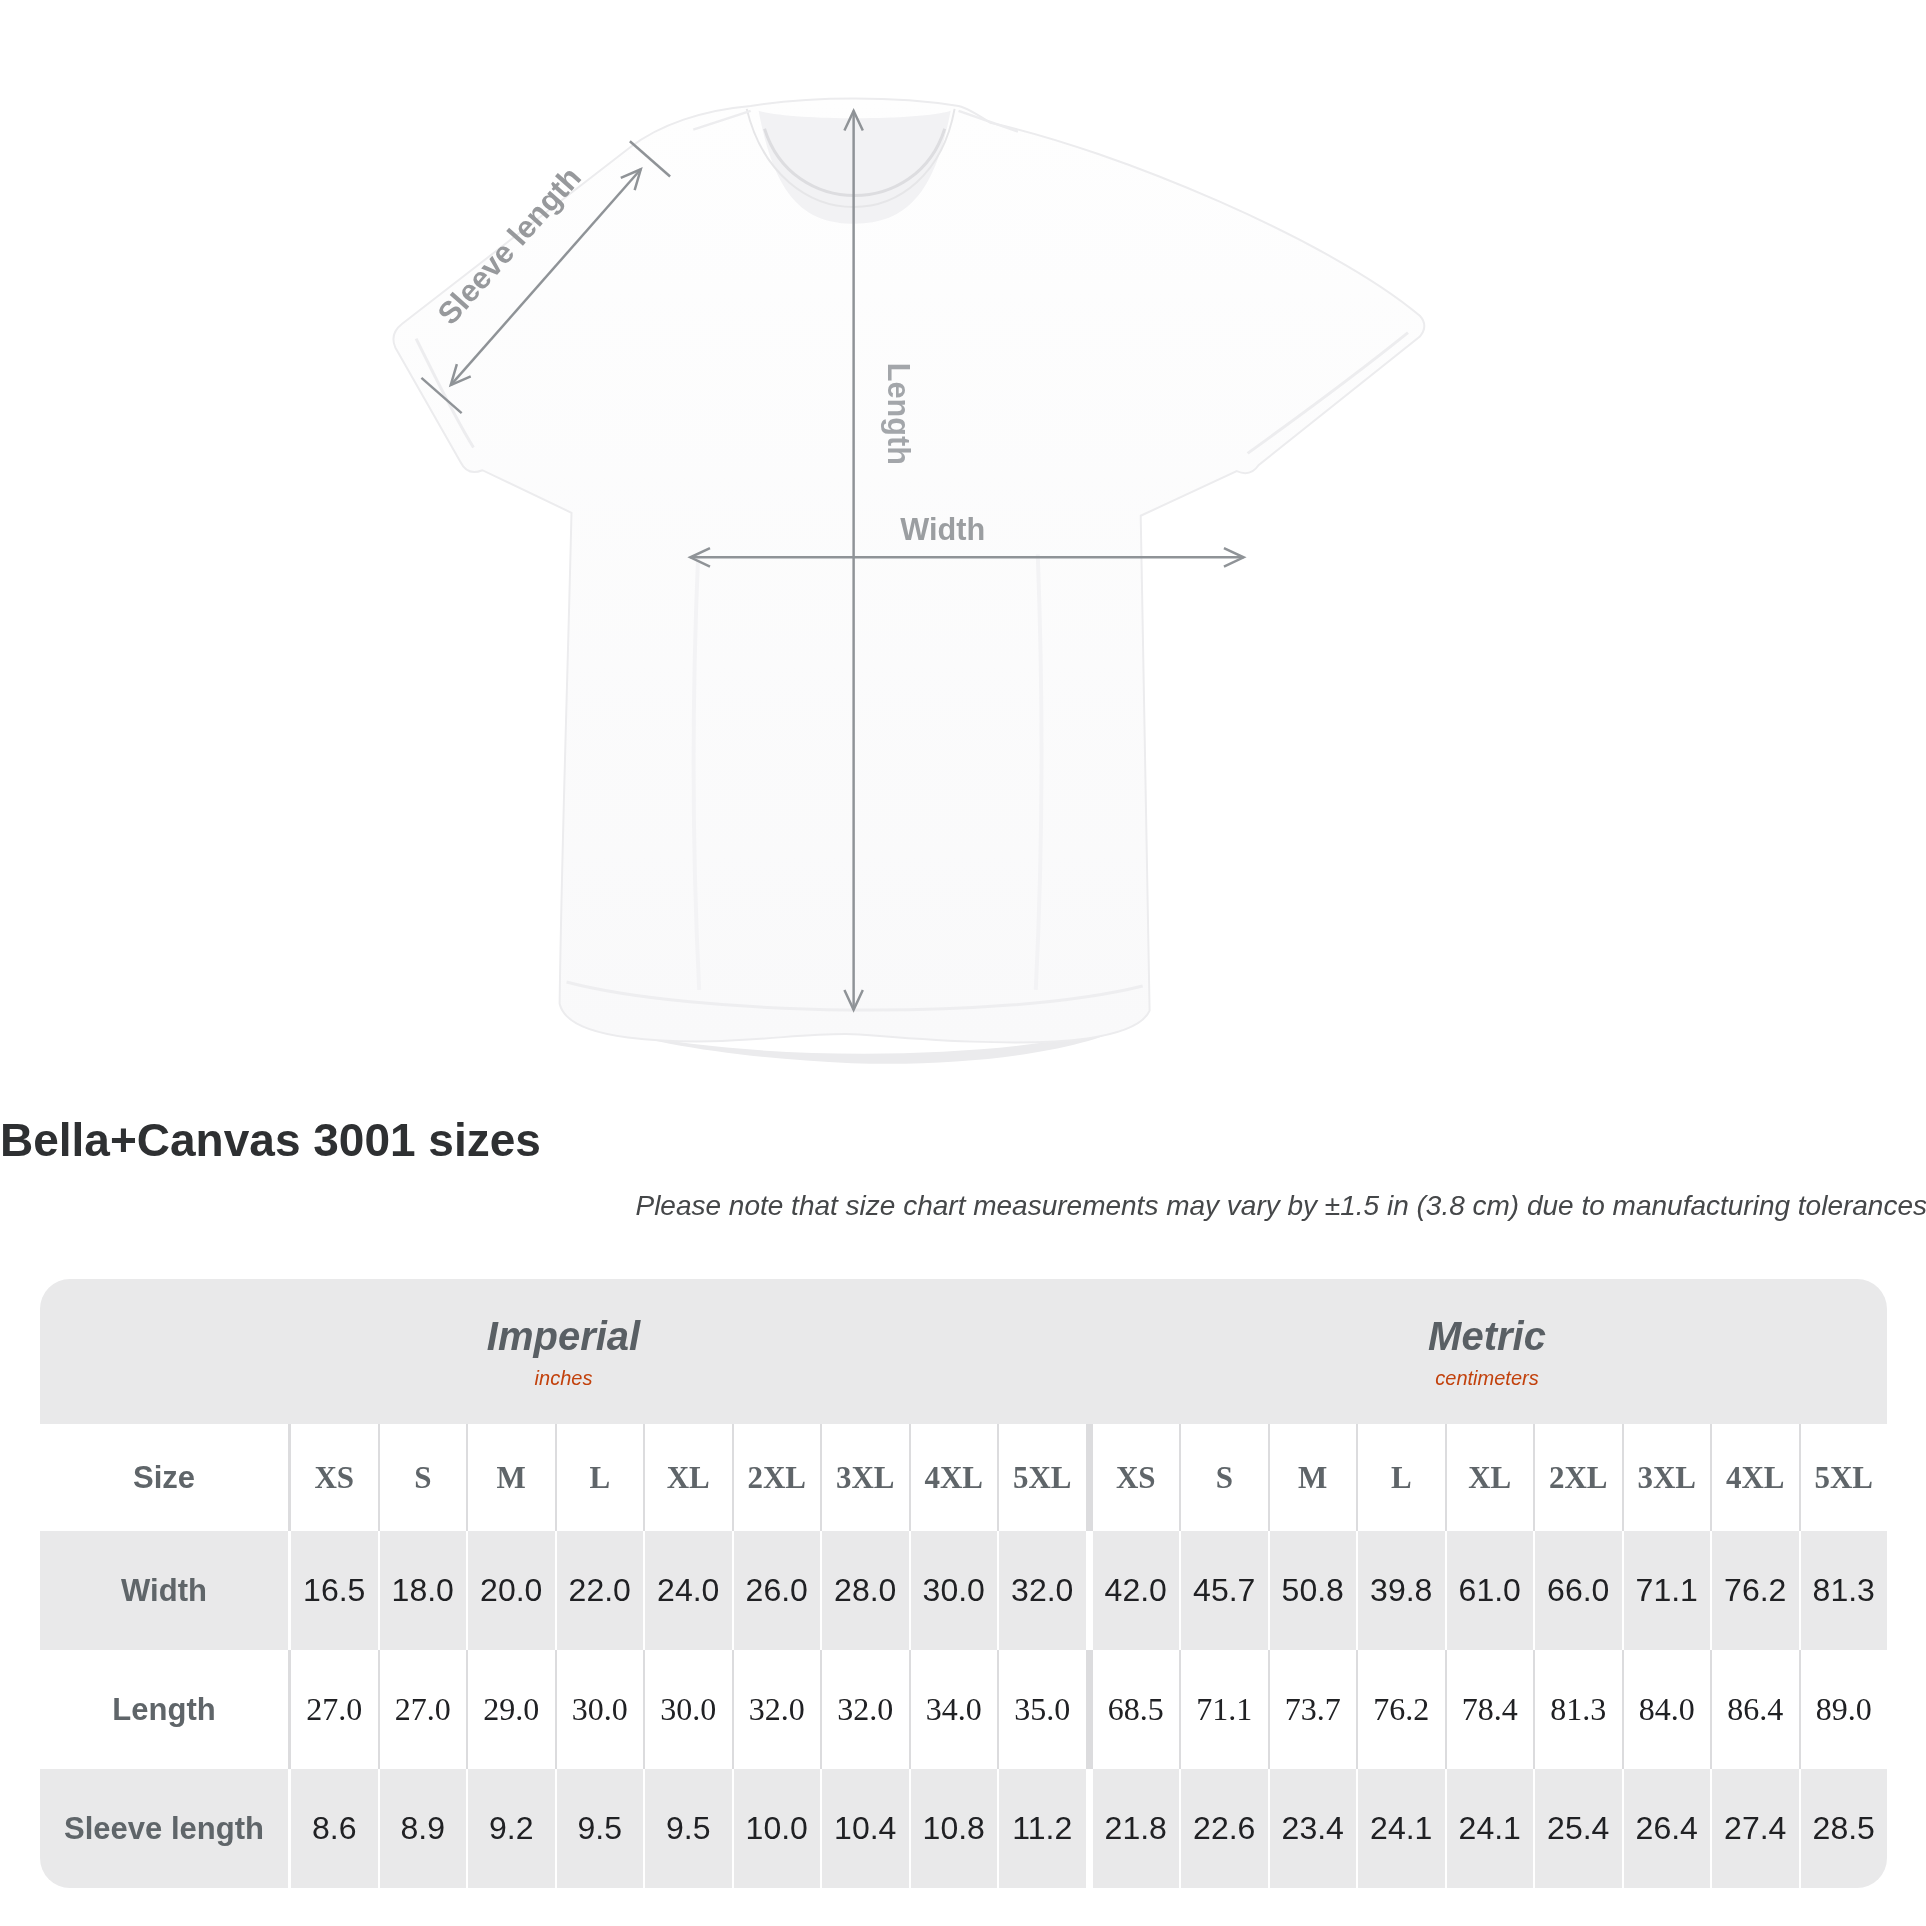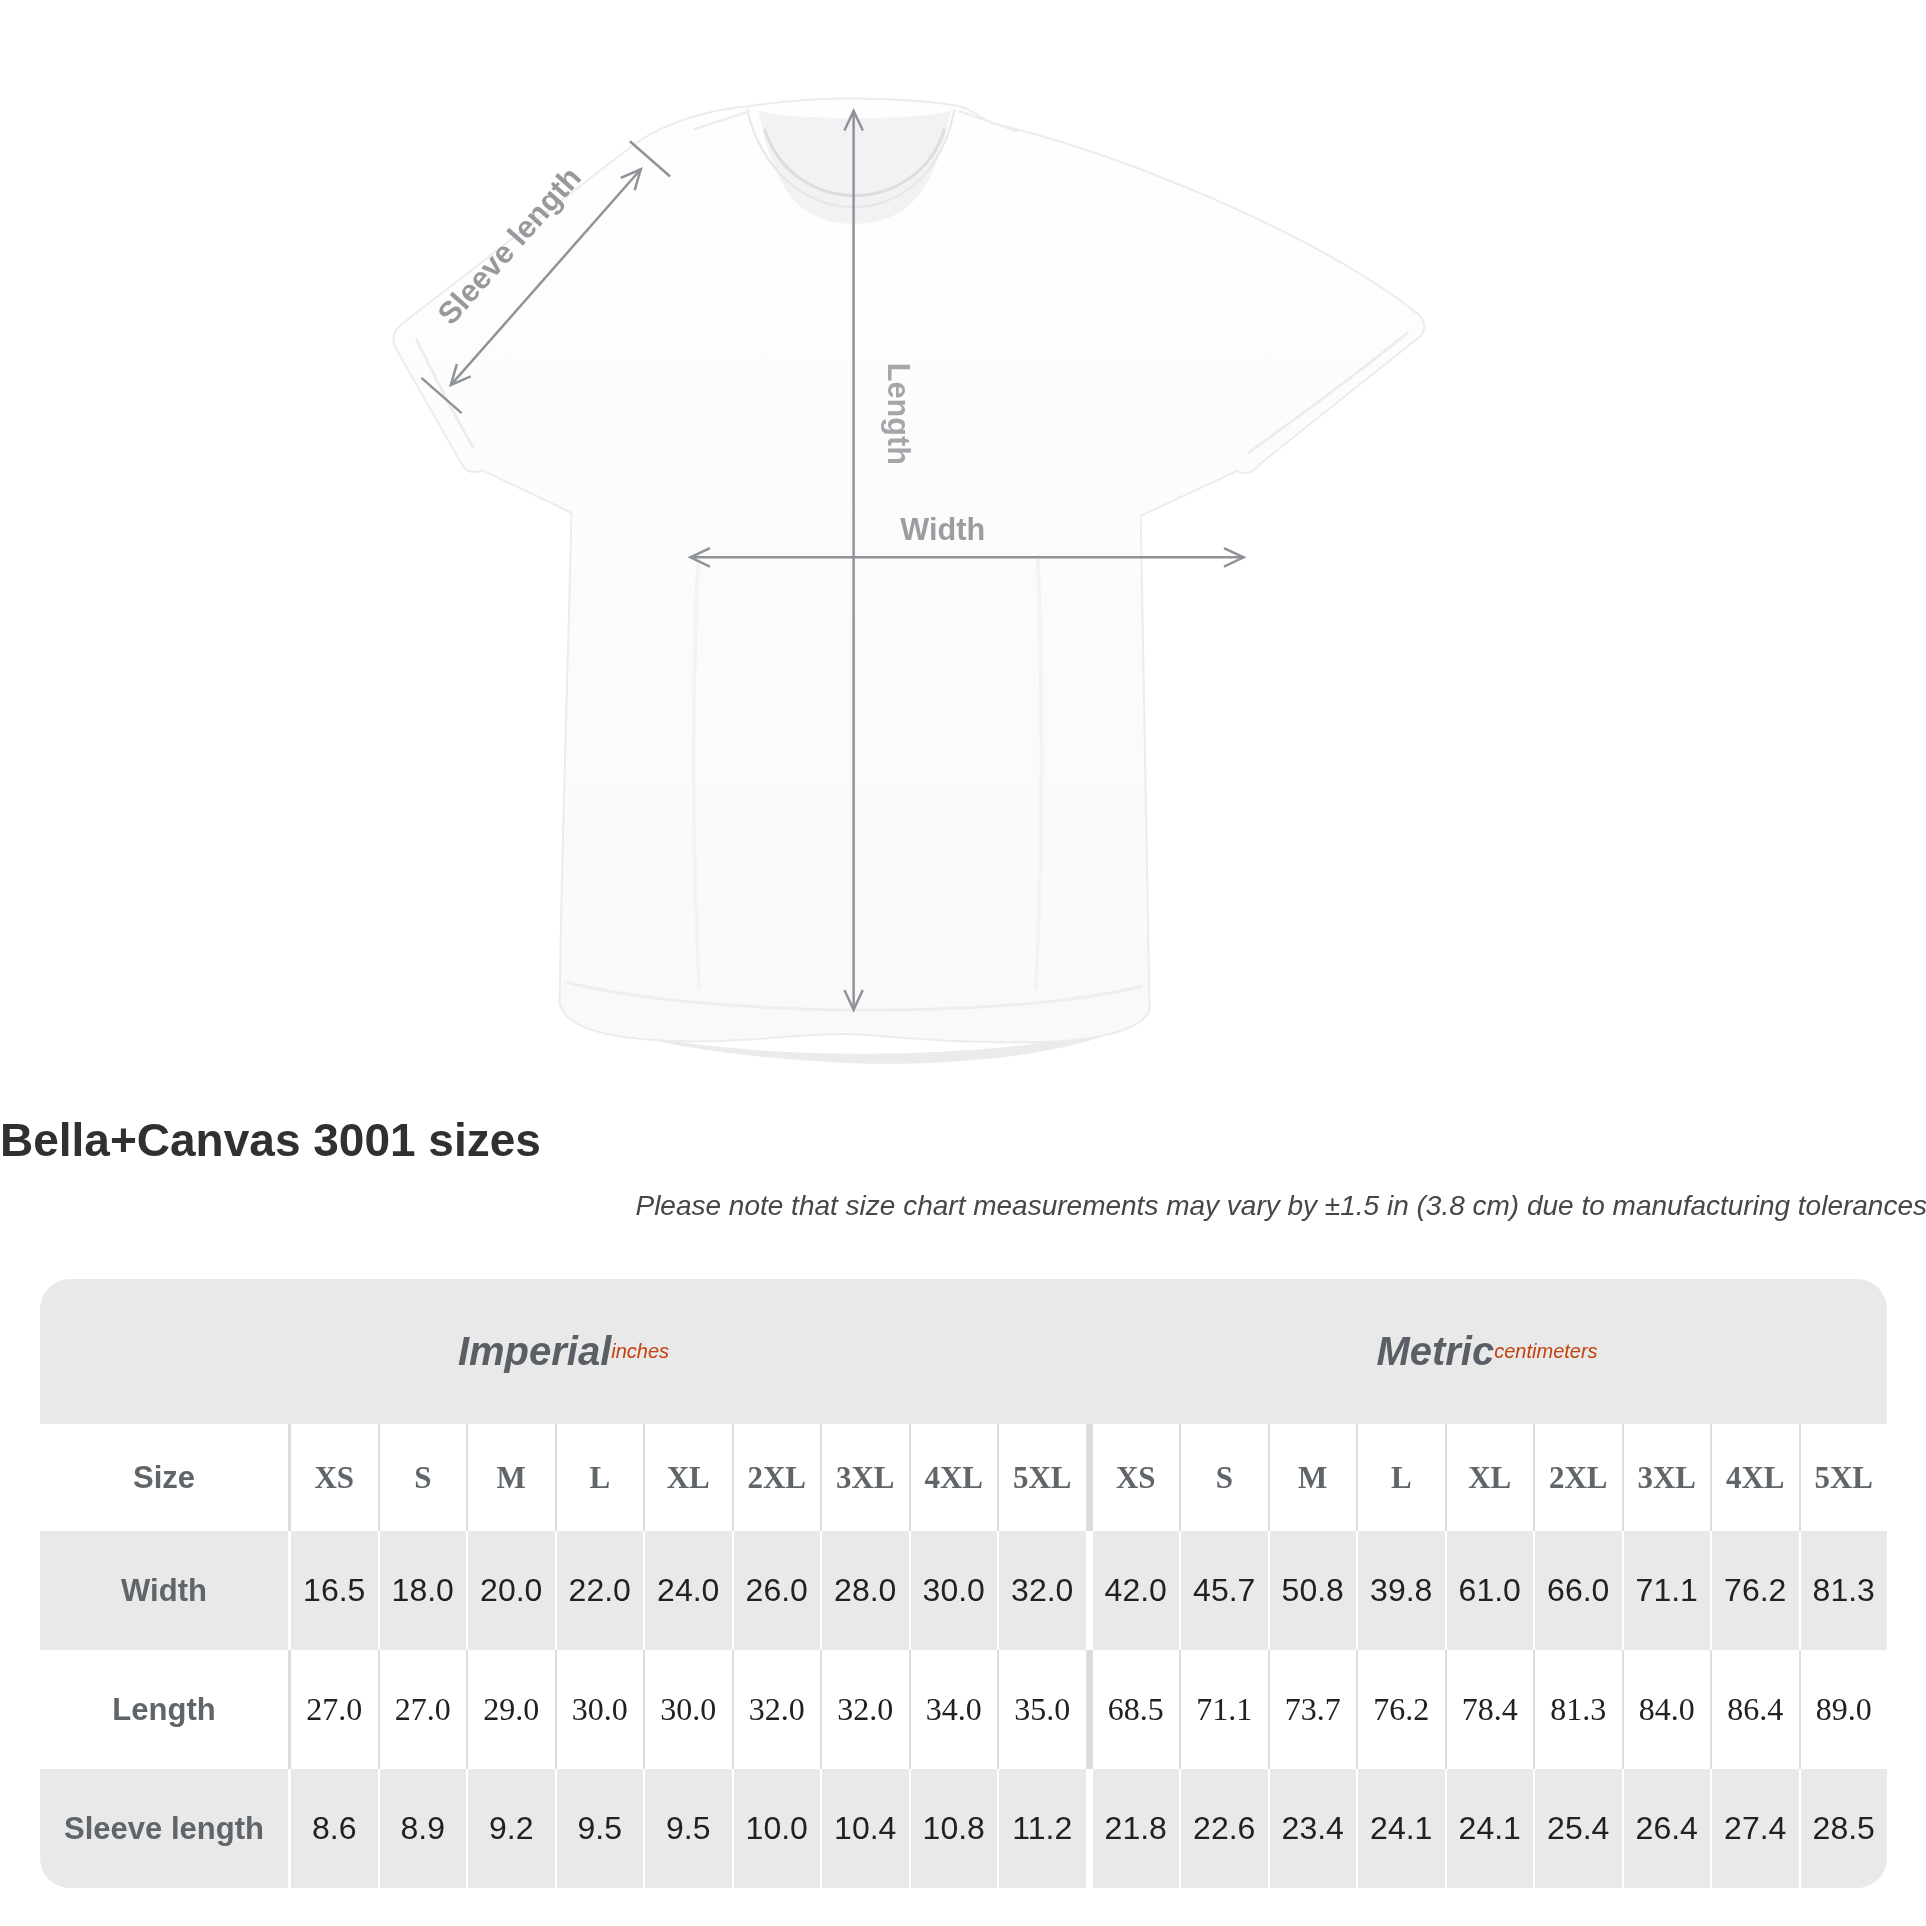--- a/index.html
+++ b/index.html
@@ -13,21 +13,21 @@
   .page-title{position:absolute;left:0;right:0;top:1113px;text-align:left;
       font-size:46px;font-weight:bold;color:#2e3032;}
   .page-subtitle{position:absolute;left:0;right:0;top:1190px;text-align:right;
       font-size:28px;font-style:italic;color:#454749;}
 
   
   .tbl{position:absolute;left:40px;top:1279px;width:1847px;border-radius:30px;
        overflow:hidden;background:#ffffff;}
   .tbl *{box-sizing:border-box;}
   .band{display:flex;background:#e9e9ea;height:145px;}
-  .unit-group{display:flex;flex-direction:row;justify-content:center;
+  .unit-group{display:flex;flex-direction:column;justify-content:center;
        align-items:center;row-gap:8px;}
   .unit-group.g1{width:1047px;}
   .unit-group.g2{flex:1;}
   .unit-label{font-size:40px;font-weight:bold;font-style:italic;color:#595f64;}
   .unit-sub{font-size:20px;font-style:italic;color:#c2410c;}
 
   .trow{display:flex;height:119px;}
   .trow.header{height:107px;background:#ffffff;}
   .trow.white{background:#ffffff;}
   .trow.gray{background:#e9e9ea;}

